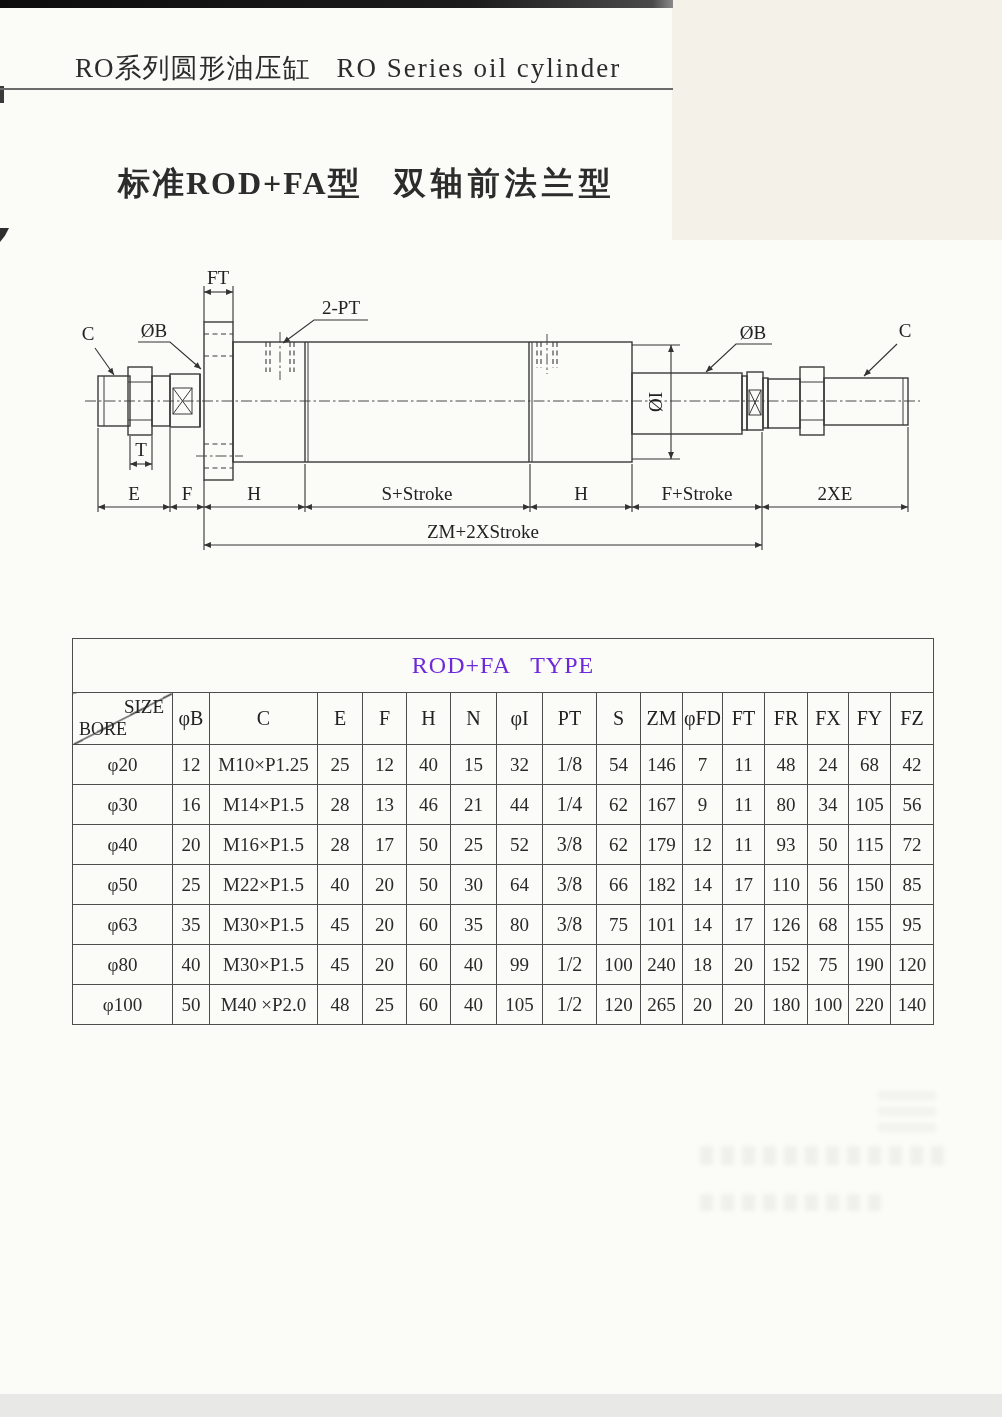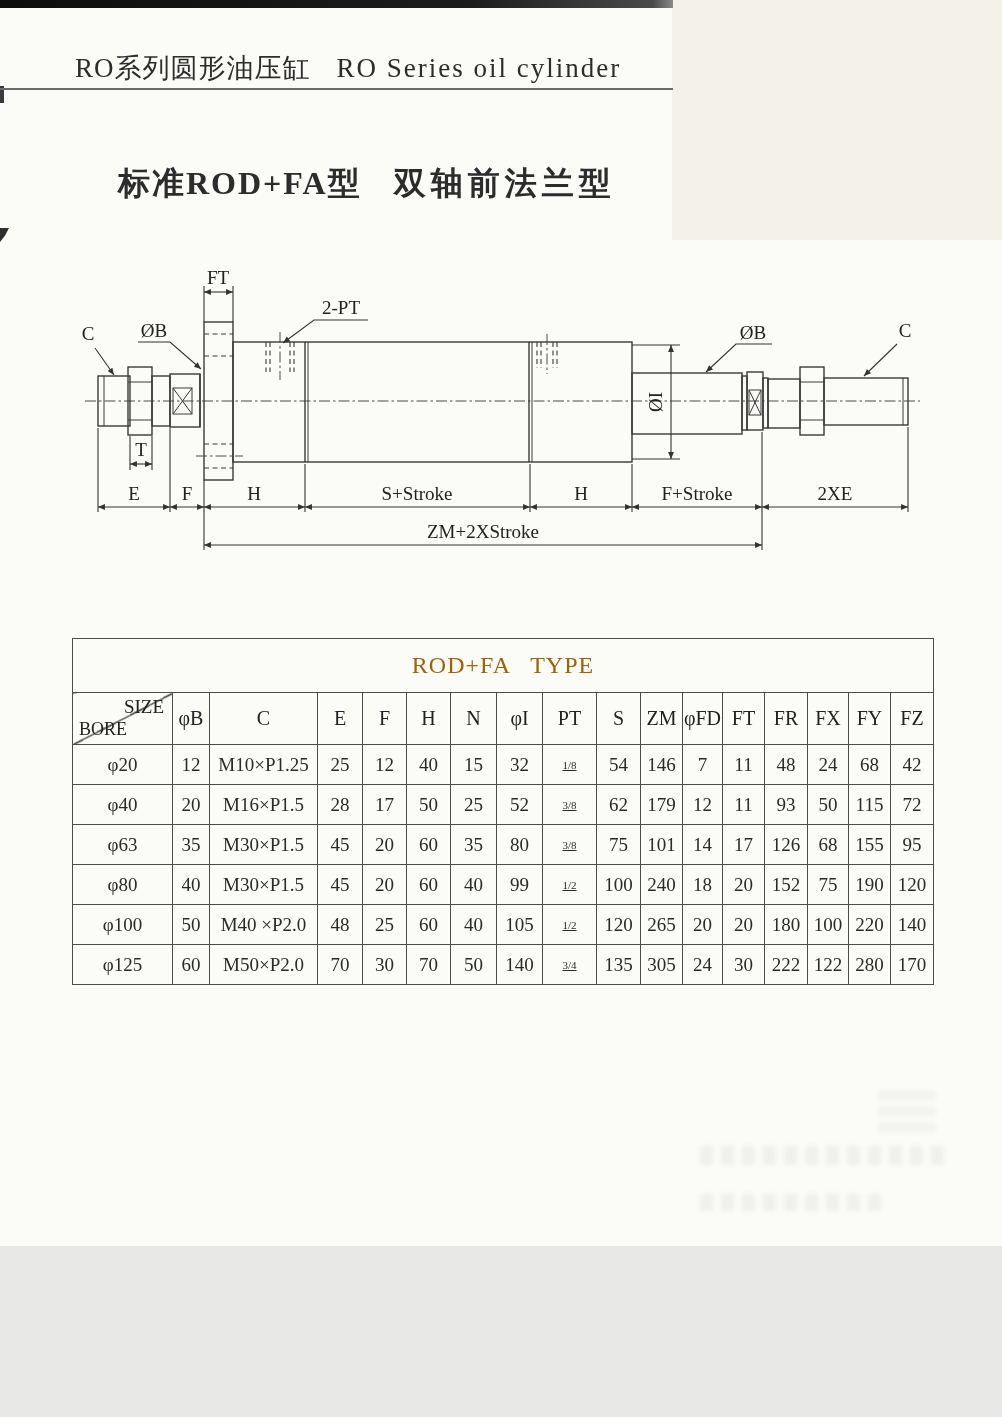--- a/index.html
+++ b/index.html
@@ -1,16 +1,16 @@
 <!DOCTYPE html>
 <html><head>
 <meta charset="utf-8">
 <style>
   html,body{margin:0;padding:0;background:#e8e8e6;}
-  #page{position:relative;width:1002px;height:1246px;background:#fbfbf8;overflow:hidden;
+  #page{position:relative;width:1002px;height:1394px;background:#fbfbf8;overflow:hidden;
         font-family:"Liberation Serif","DejaVu Serif",serif;color:#2c2c2c;}
   
   .cream{position:absolute;left:672px;top:0;width:330px;height:240px;background:#f4f2e8;}
   .topbar{position:absolute;left:0;top:0;width:673px;height:8px;
           background:linear-gradient(to right,#0d0d0d 0%,#1c1c1c 70%,#4a4a4a 97%,#8a8a8a 100%);}
   .edge-mark-1{position:absolute;left:0;top:86px;width:4px;height:17px;background:#3a3a3a;}
   .edge-mark-2{position:absolute;left:0;top:228px;width:9px;height:14px;background:#2e2e2e;
                clip-path:polygon(0 0,100% 0,55% 55%,0 100%);}
   .bleed{position:absolute;opacity:0.10;filter:blur(2px);pointer-events:none;
          background:repeating-linear-gradient(90deg,#8d8d85 0 13px,transparent 13px 21px);}
@@ -31,24 +31,24 @@
   #diag .thin{stroke:#3a3a3a;stroke-width:1;fill:none;}
   #diag .dsh{stroke:#3a3a3a;stroke-width:1.1;fill:none;stroke-dasharray:5 3.5;}
   #diag .cl{stroke:#4a4a4a;stroke-width:1;fill:none;stroke-dasharray:11 3 2.5 3;}
   #diag .dim{stroke:#333;stroke-width:1.1;fill:none;}
   #diag text{font-family:"Liberation Serif","DejaVu Serif",serif;font-size:19px;fill:#222;}
   
   #spec{position:absolute;left:72px;top:638px;width:861px;border-collapse:collapse;
         table-layout:fixed;}
   #spec td,#spec th{border:1.5px solid #4d4d4d;text-align:center;vertical-align:middle;
         padding:0;font-weight:normal;overflow:hidden;white-space:nowrap;}
-  #spec .title-cell{height:53px;font-size:24px;word-spacing:14px;letter-spacing:1px;color:#a16207;}
+  #spec .title-cell{height:53px;font-size:24px;word-spacing:14px;letter-spacing:1px;color:#6d28d9;}
   #spec thead th{height:51px;font-size:20px;color:#222;}
   #spec tbody td{height:39px;font-size:19px;color:#2a2a2a;}
-  #spec tbody td:nth-child(9){font-size:11px;text-decoration:underline;}
+  #spec tbody td:nth-child(9){font-size:20px;}
   #spec .corner{position:relative;
         background:linear-gradient(to bottom right,transparent calc(50% - 0.8px),#4d4d4d calc(50% - 0.8px),#4d4d4d calc(50% + 0.8px),transparent calc(50% + 0.8px));text-align:right;}
   #spec .corner .sz{position:absolute;top:3px;right:8px;font-size:19px;}
   #spec .corner .br{position:absolute;bottom:4px;left:6px;font-size:18px;}
   
   #notes{position:absolute;left:93px;top:1110px;width:740px;}
   #notes .heading{font-size:21px;font-weight:600;letter-spacing:2px;margin-bottom:18px;}
   #notes .note{font-size:18px;letter-spacing:1px;margin-bottom:20px;color:#232323;}
 </style>
 </head>
@@ -271,39 +271,77 @@
           <td>54</td>
           <td>146</td>
           <td>7</td>
           <td>11</td>
           <td>48</td>
           <td>24</td>
           <td>68</td>
           <td>42</td>
         </tr>
         <tr>
+          <td>φ30</td>
+          <td>16</td>
+          <td>M14×P1.5</td>
+          <td>28</td>
+          <td>13</td>
+          <td>46</td>
+          <td>21</td>
+          <td>44</td>
+          <td>1/4</td>
+          <td>62</td>
+          <td>167</td>
+          <td>9</td>
+          <td>11</td>
+          <td>80</td>
+          <td>34</td>
+          <td>105</td>
+          <td>56</td>
+        </tr>
+        <tr>
           <td>φ40</td>
           <td>20</td>
           <td>M16×P1.5</td>
           <td>28</td>
           <td>17</td>
           <td>50</td>
           <td>25</td>
           <td>52</td>
           <td>3/8</td>
           <td>62</td>
           <td>179</td>
           <td>12</td>
           <td>11</td>
           <td>93</td>
           <td>50</td>
           <td>115</td>
           <td>72</td>
         </tr>
         <tr>
+          <td>φ50</td>
+          <td>25</td>
+          <td>M22×P1.5</td>
+          <td>40</td>
+          <td>20</td>
+          <td>50</td>
+          <td>30</td>
+          <td>64</td>
+          <td>3/8</td>
+          <td>66</td>
+          <td>182</td>
+          <td>14</td>
+          <td>17</td>
+          <td>110</td>
+          <td>56</td>
+          <td>150</td>
+          <td>85</td>
+        </tr>
+        <tr>
           <td>φ63</td>
           <td>35</td>
           <td>M30×P1.5</td>
           <td>45</td>
           <td>20</td>
           <td>60</td>
           <td>35</td>
           <td>80</td>
           <td>3/8</td>
           <td>75</td>
@@ -346,36 +384,17 @@
           <td>1/2</td>
           <td>120</td>
           <td>265</td>
           <td>20</td>
           <td>20</td>
           <td>180</td>
           <td>100</td>
           <td>220</td>
           <td>140</td>
         </tr>
-        <tr>
-          <td>φ125</td>
-          <td>60</td>
-          <td>M50×P2.0</td>
-          <td>70</td>
-          <td>30</td>
-          <td>70</td>
-          <td>50</td>
-          <td>140</td>
-          <td>3/4</td>
-          <td>135</td>
-          <td>305</td>
-          <td>24</td>
-          <td>30</td>
-          <td>222</td>
-          <td>122</td>
-          <td>280</td>
-          <td>170</td>
-        </tr>
       </tbody>
   </table>
 
 
 </div>
 
 </body></html>

